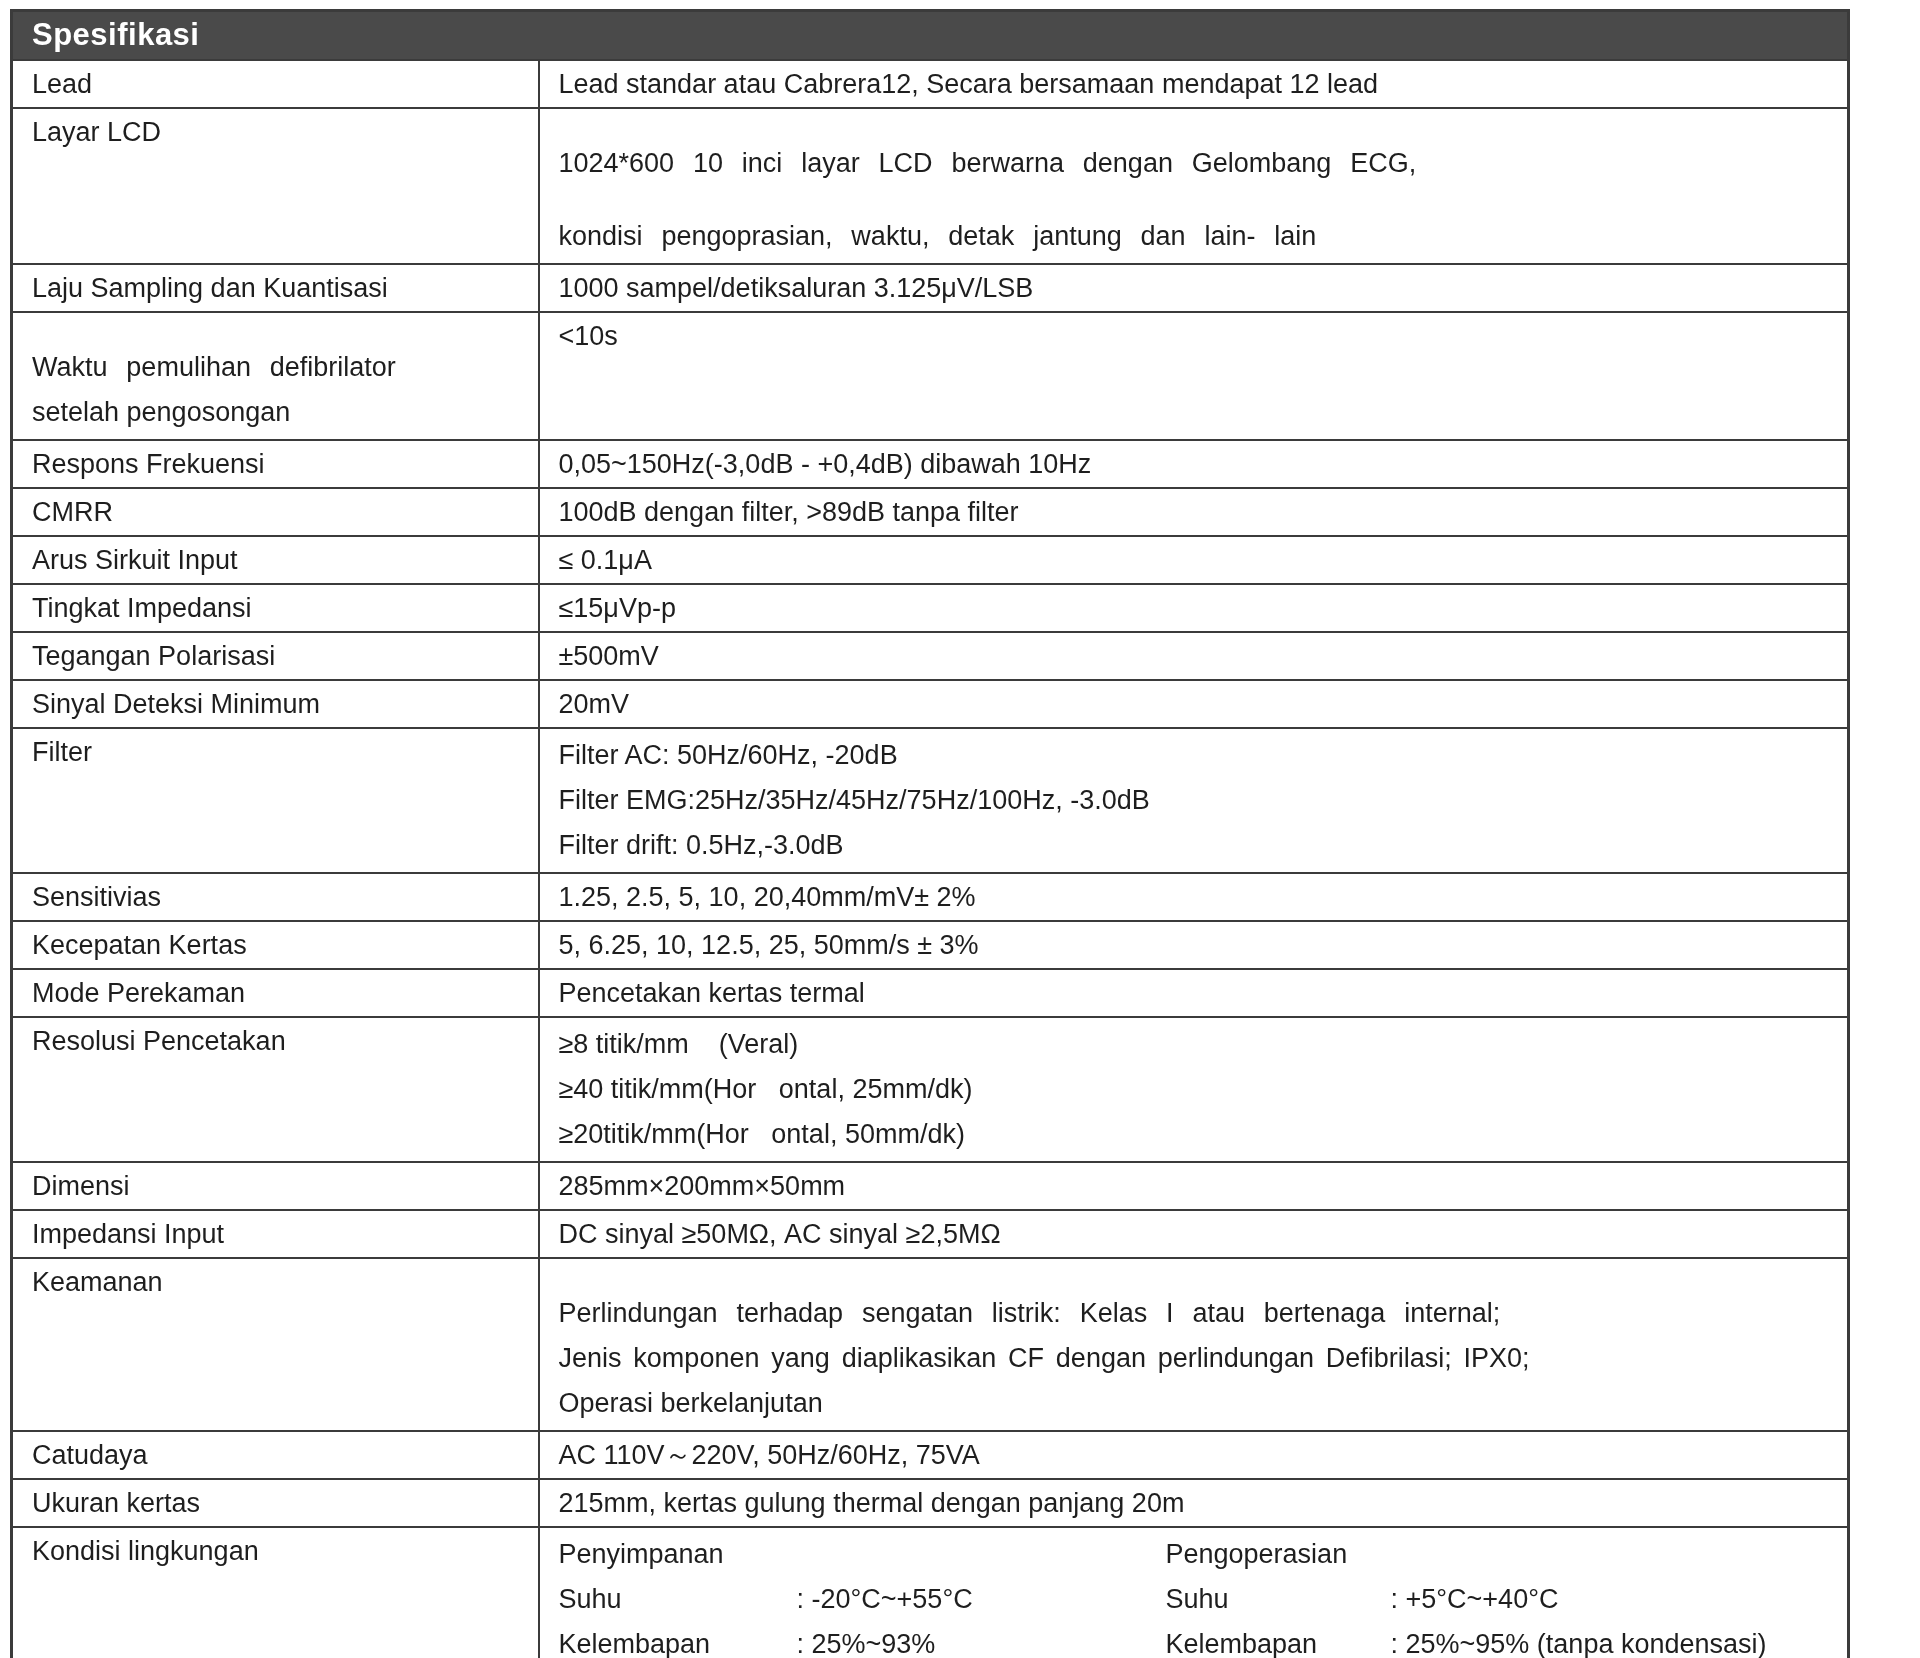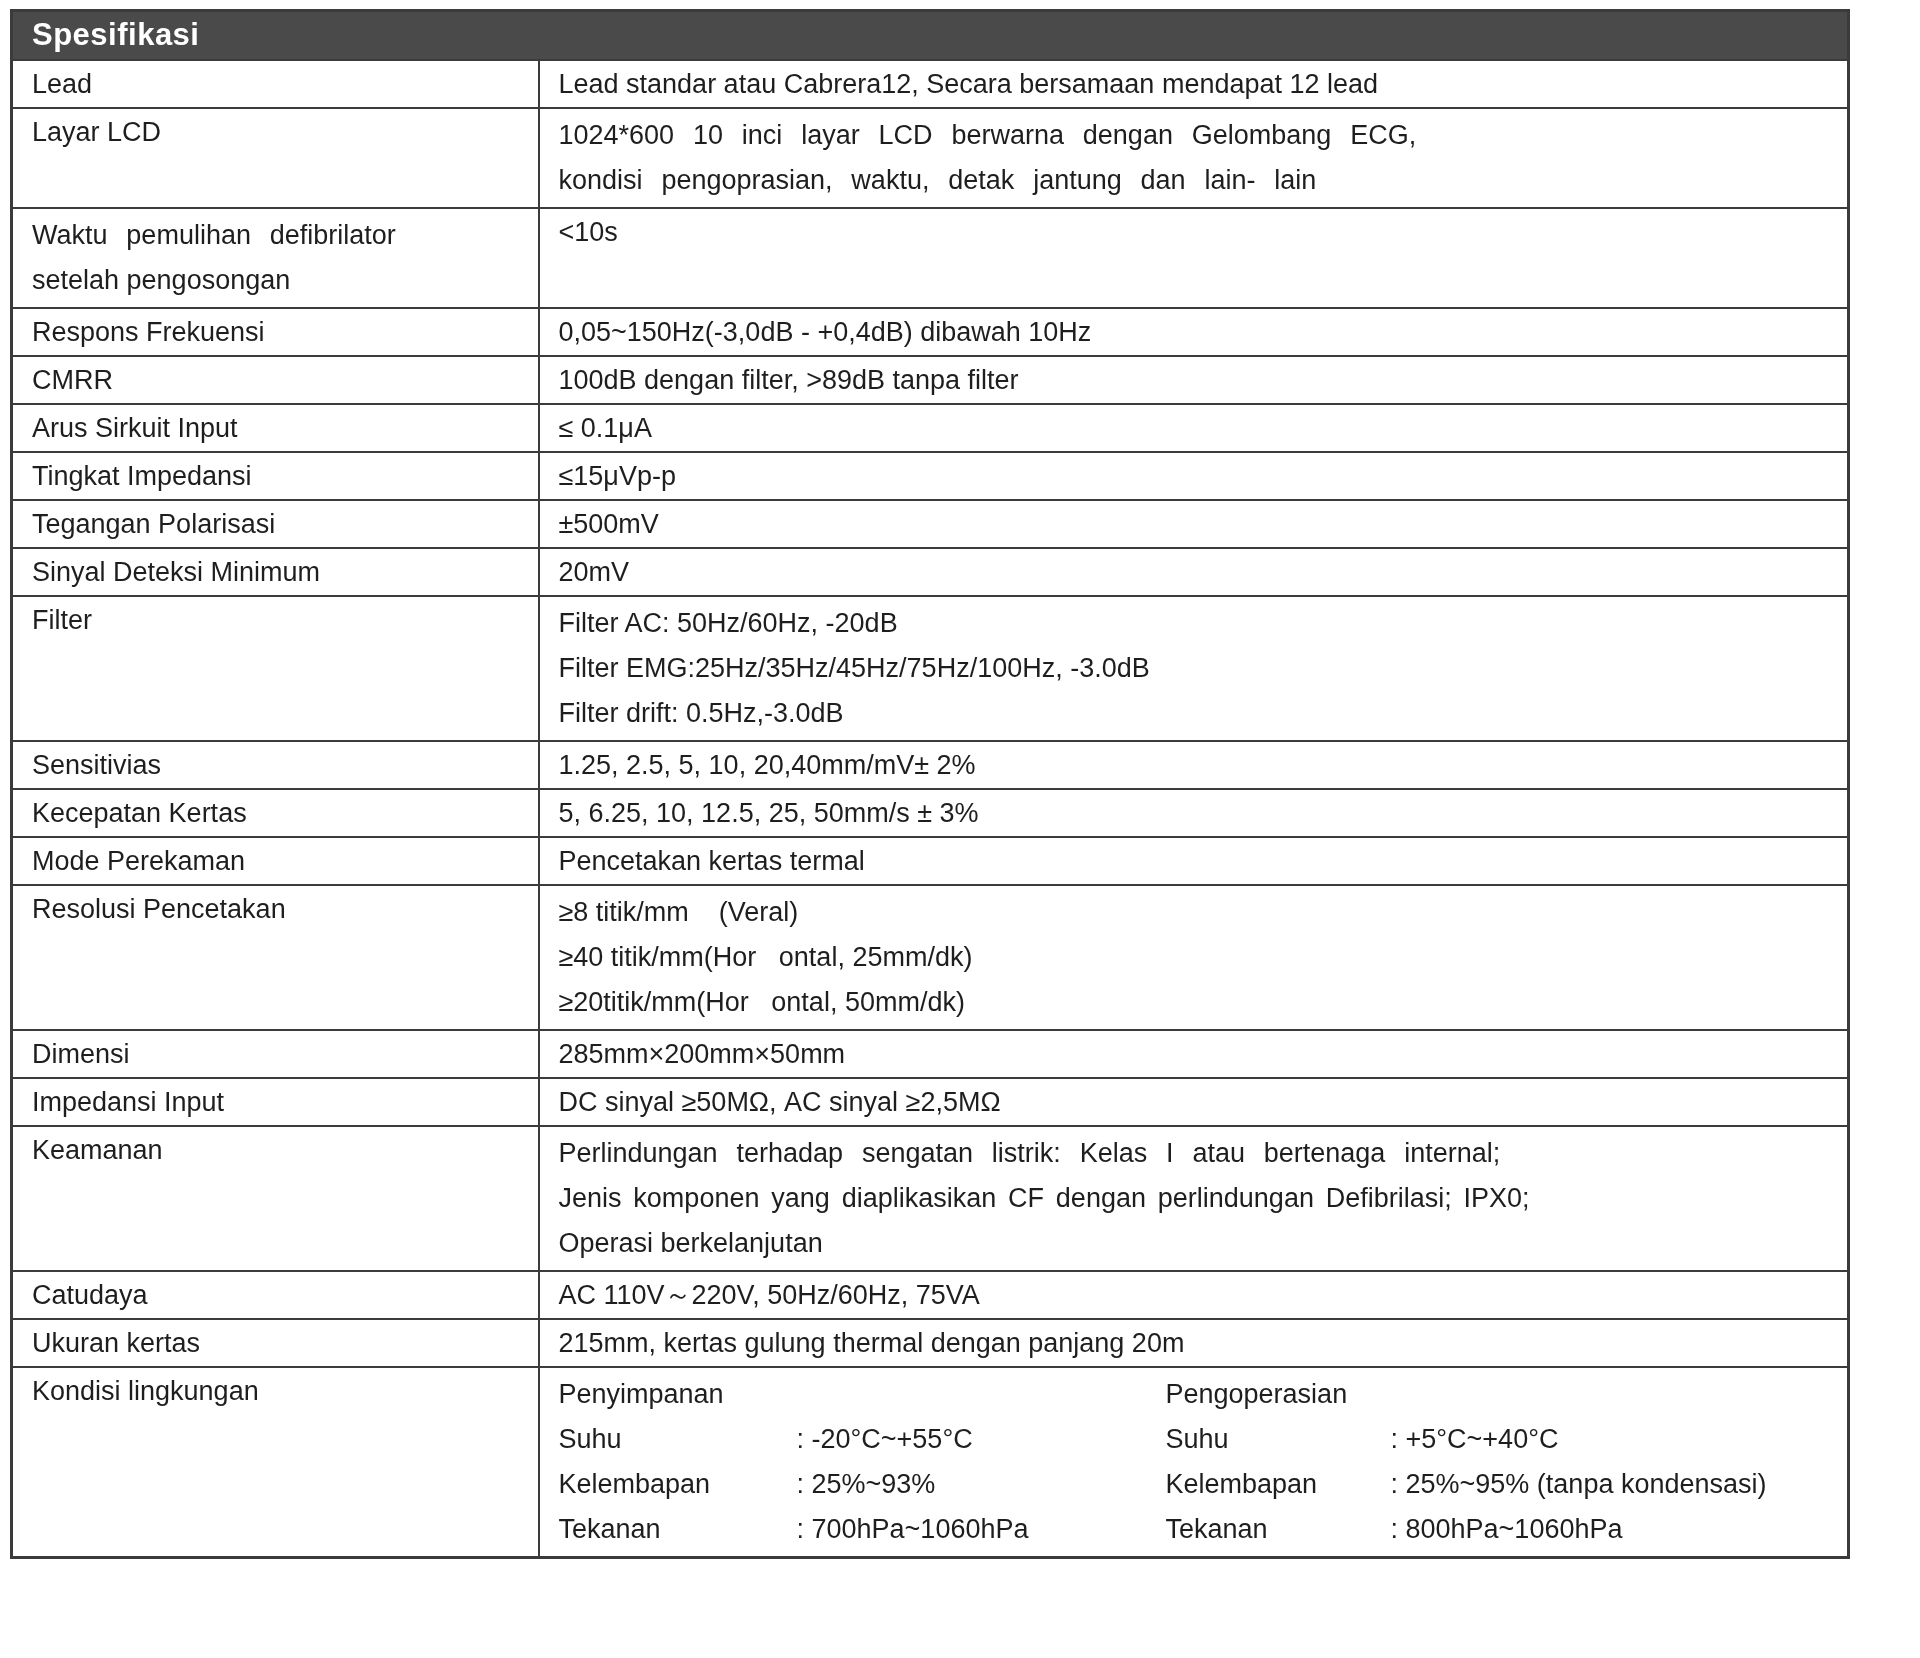--- a/index.html
+++ b/index.html
@@ -37,21 +37,21 @@
     font-weight: bold;
     font-size: 31px;
     padding: 5px 18px 6px 19px;
     letter-spacing: 0.5px;
   }
   .ln {
     line-height: 38px;
     white-space: pre-wrap;
   }
   td.tall .ln { line-height: 45px; }
-  .sp  { word-spacing: 0.42em; }
+  .sp  { word-spacing: 0.42em; margin-top: 28px; }
   .sp2 { word-spacing: 0.16em; }
   
   .env-grid {
     display: grid;
     grid-template-columns: 607px auto;
   }
   .env-title {
     font-weight: normal;
     line-height: 45px;
     white-space: pre-wrap;
@@ -91,20 +91,28 @@
     <tr>
       <td>
             <div class="ln">Layar LCD</div>
           </td>
       <td class="tall">
         <div class="ln sp">1024*600 10 inci layar LCD berwarna dengan Gelombang ECG,</div>
         <div class="ln sp">kondisi pengoprasian, waktu, detak jantung dan lain- lain</div>
       </td>
     </tr>
 
+    <tr>
+      <td>
+            <div class="ln">Laju Sampling dan Kuantisasi</div>
+          </td>
+      <td>
+            <div class="ln">1000 sampel/detiksaluran 3.125μV/LSB</div>
+          </td>
+    </tr>
 
     <tr>
       <td class="tall">
         <div class="ln sp">Waktu pemulihan defibrilator</div>
         <div class="ln">setelah pengosongan</div>
       </td>
       <td>
             <div class="ln">&lt;10s</div>
           </td>
     </tr>

